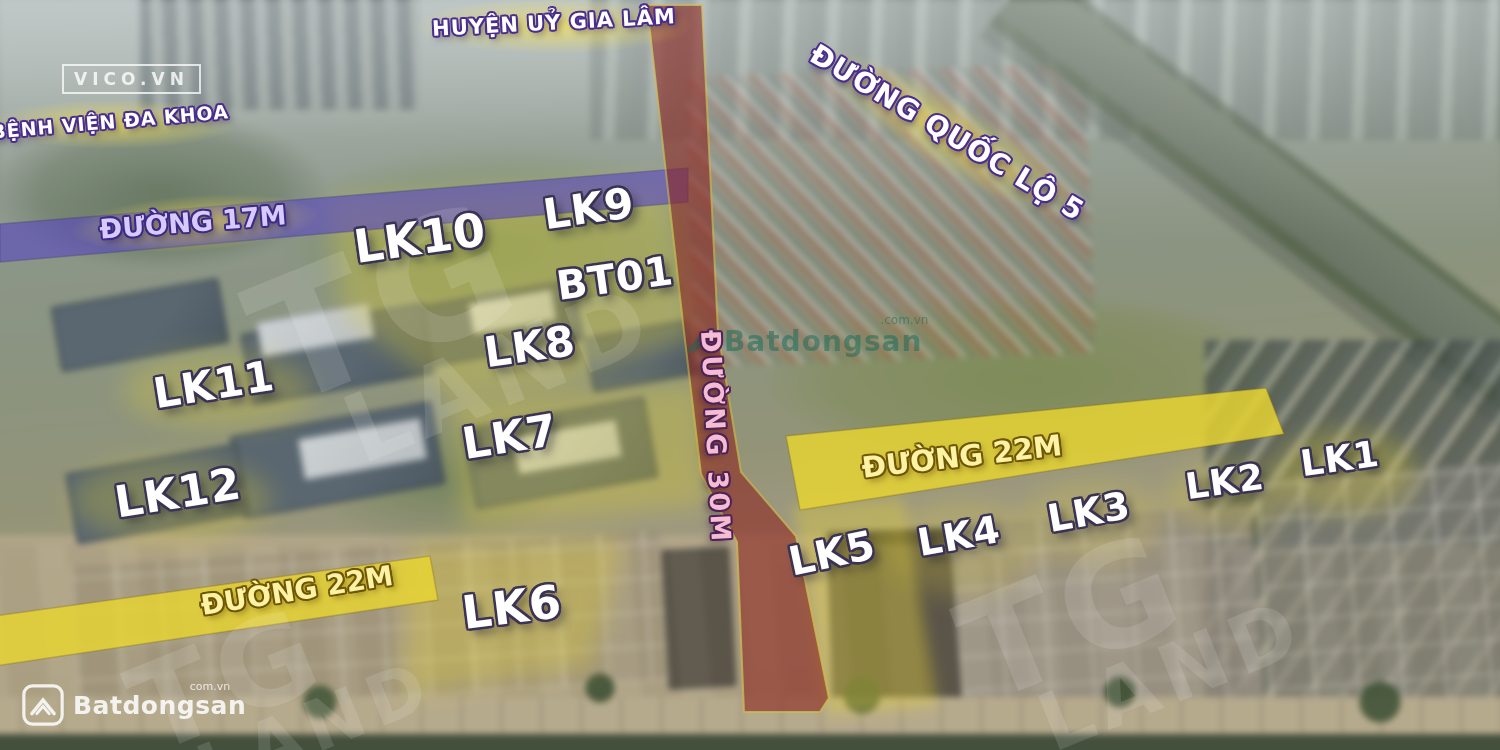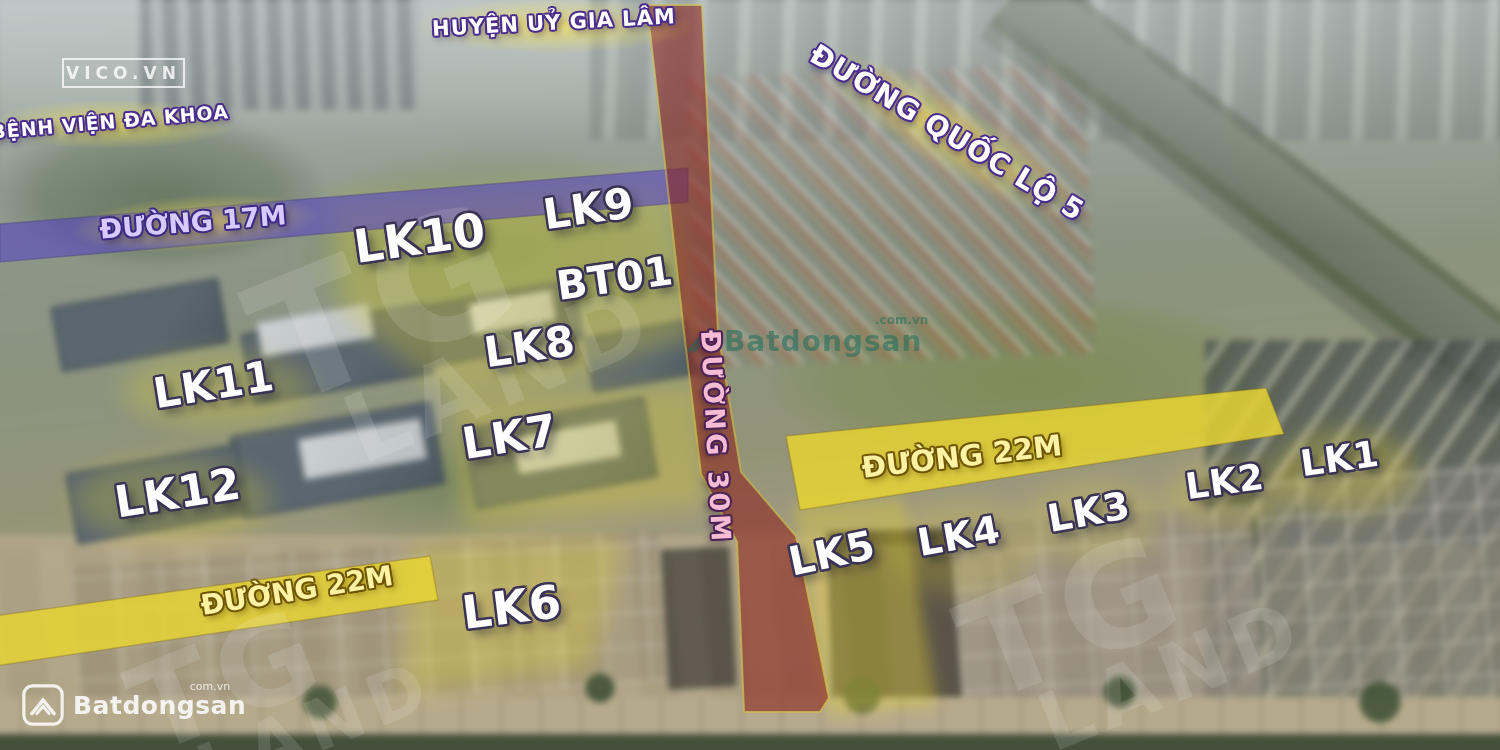--- a/index.html
+++ b/index.html
@@ -65,25 +65,25 @@
   .landmark{color:#fff;letter-spacing:1px;
     text-shadow:2px 0 #4a2d8f,-2px 0 #4a2d8f,0 2px #4a2d8f,0 -2px #4a2d8f,1.6px 1.6px #4a2d8f,-1.6px 1.6px #4a2d8f,1.6px -1.6px #4a2d8f,-1.6px -1.6px #4a2d8f,3px 4px 7px rgba(30,15,70,.55);}
   .glow{position:absolute;transform:translate(-50%,-50%) rotate(var(--r,0deg));border-radius:50%;
     background:radial-gradient(closest-side,rgba(255,232,74,.65),rgba(255,232,74,.25) 60%,transparent);}
   
   .tg-wm{position:absolute;transform:translate(-50%,-50%) rotate(-22deg);color:rgba(255,255,255,.12);
     font-weight:700;letter-spacing:8px;line-height:.82;text-align:left;}
   .tg-wm .l2{margin-left:.55em;}
   .vico{position:absolute;left:62px;top:44px;color:rgba(255,255,255,.8);}
   .vico-row{display:flex;align-items:center;font-size:40px;font-weight:800;letter-spacing:1px;line-height:1;}
-  .vico-box{margin-top:14px;border:2px solid rgba(255,255,255,.75);padding:3px 2px;font-size:17px;font-weight:700;letter-spacing:5px;text-align:center;}
+  .vico-box{margin-top:20px;border:2px solid rgba(255,255,255,.75);padding:3px 10px;font-size:17px;font-weight:700;letter-spacing:5px;text-align:center;}
   .bds-center{position:absolute;left:686px;top:325px;display:flex;align-items:center;gap:8px;
     color:var(--c-watermark_teal,#1d6e5c);opacity:.55;font-weight:700;}
   .bds-center .nm{font-size:28px;letter-spacing:1px;}
-  .bds-center .sfx{position:absolute;right:-6px;top:-12px;font-size:12px;font-weight:700;}
+  .bds-center .sfx{position:absolute;right:-6px;top:-12px;font-size:12px;font-weight:400;}
   .bds-corner{position:absolute;left:22px;top:684px;display:flex;align-items:center;gap:9px;color:rgba(255,255,255,.85);}
   .bds-corner .nm{font-size:25px;font-weight:600;letter-spacing:.5px;}
   .bds-corner .sfx{position:absolute;right:16px;top:-11px;font-size:11px;opacity:.9;}
   .bds-txt{position:relative;}
 </style>
 </head>
 <body>
 
 <div class="stage">
 

